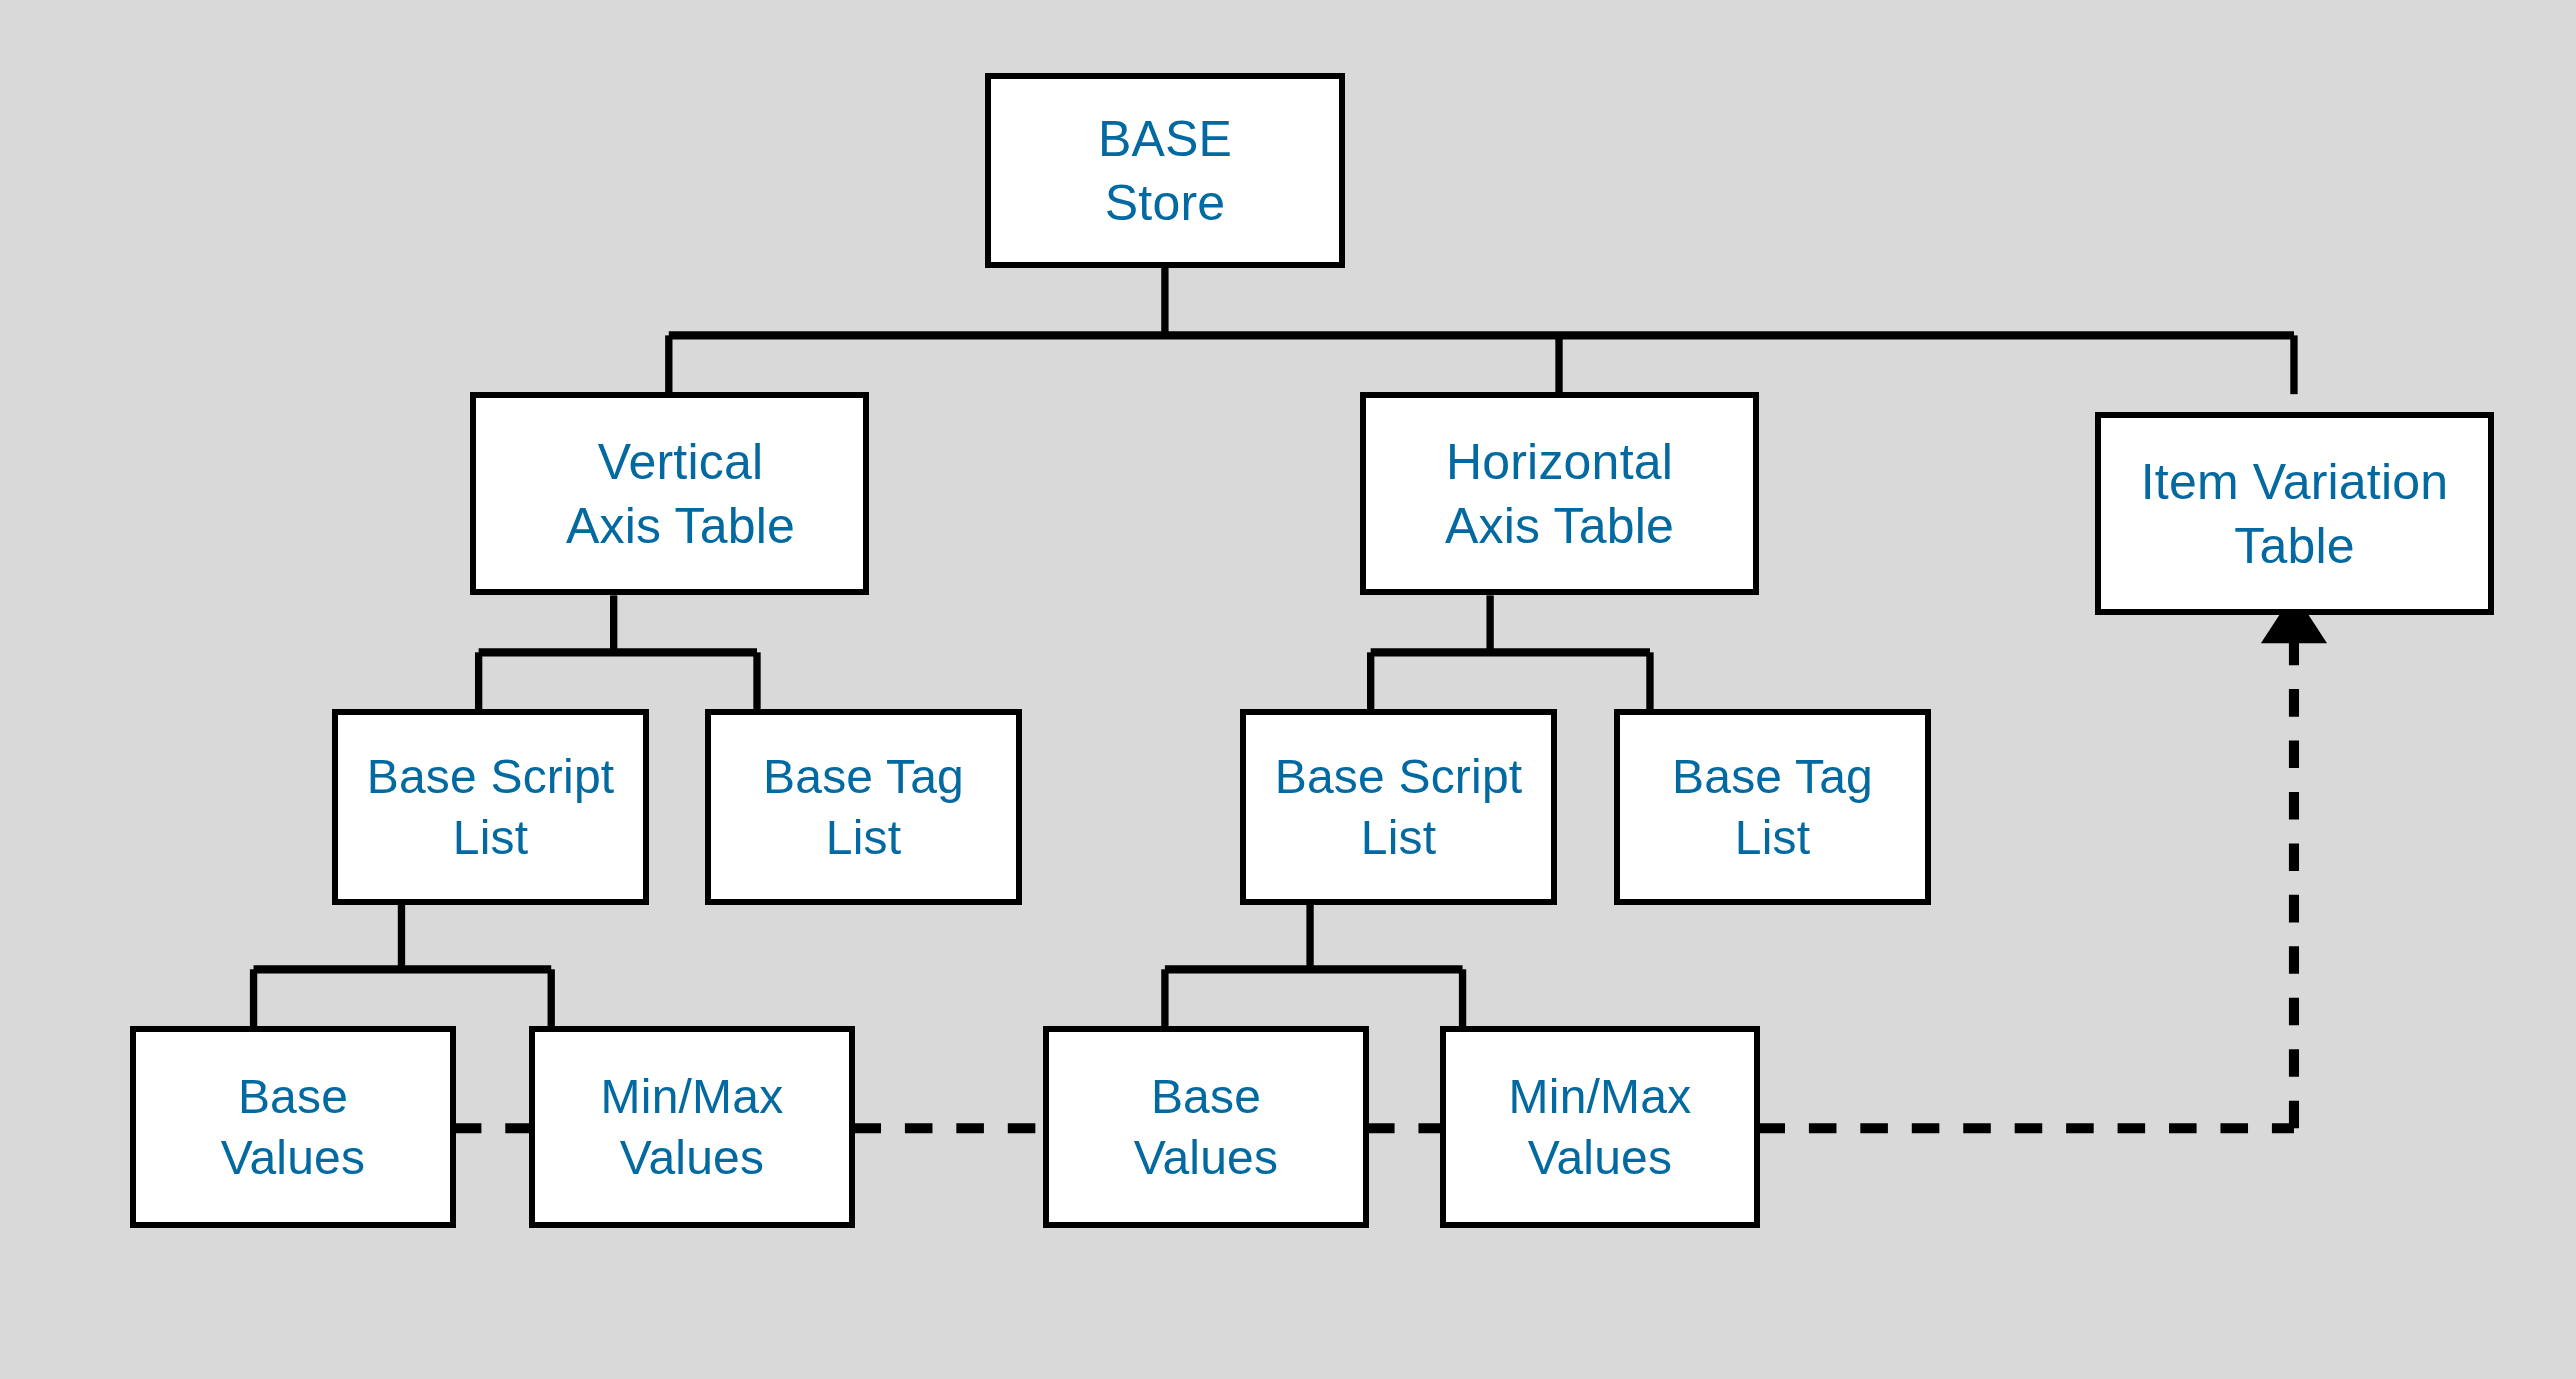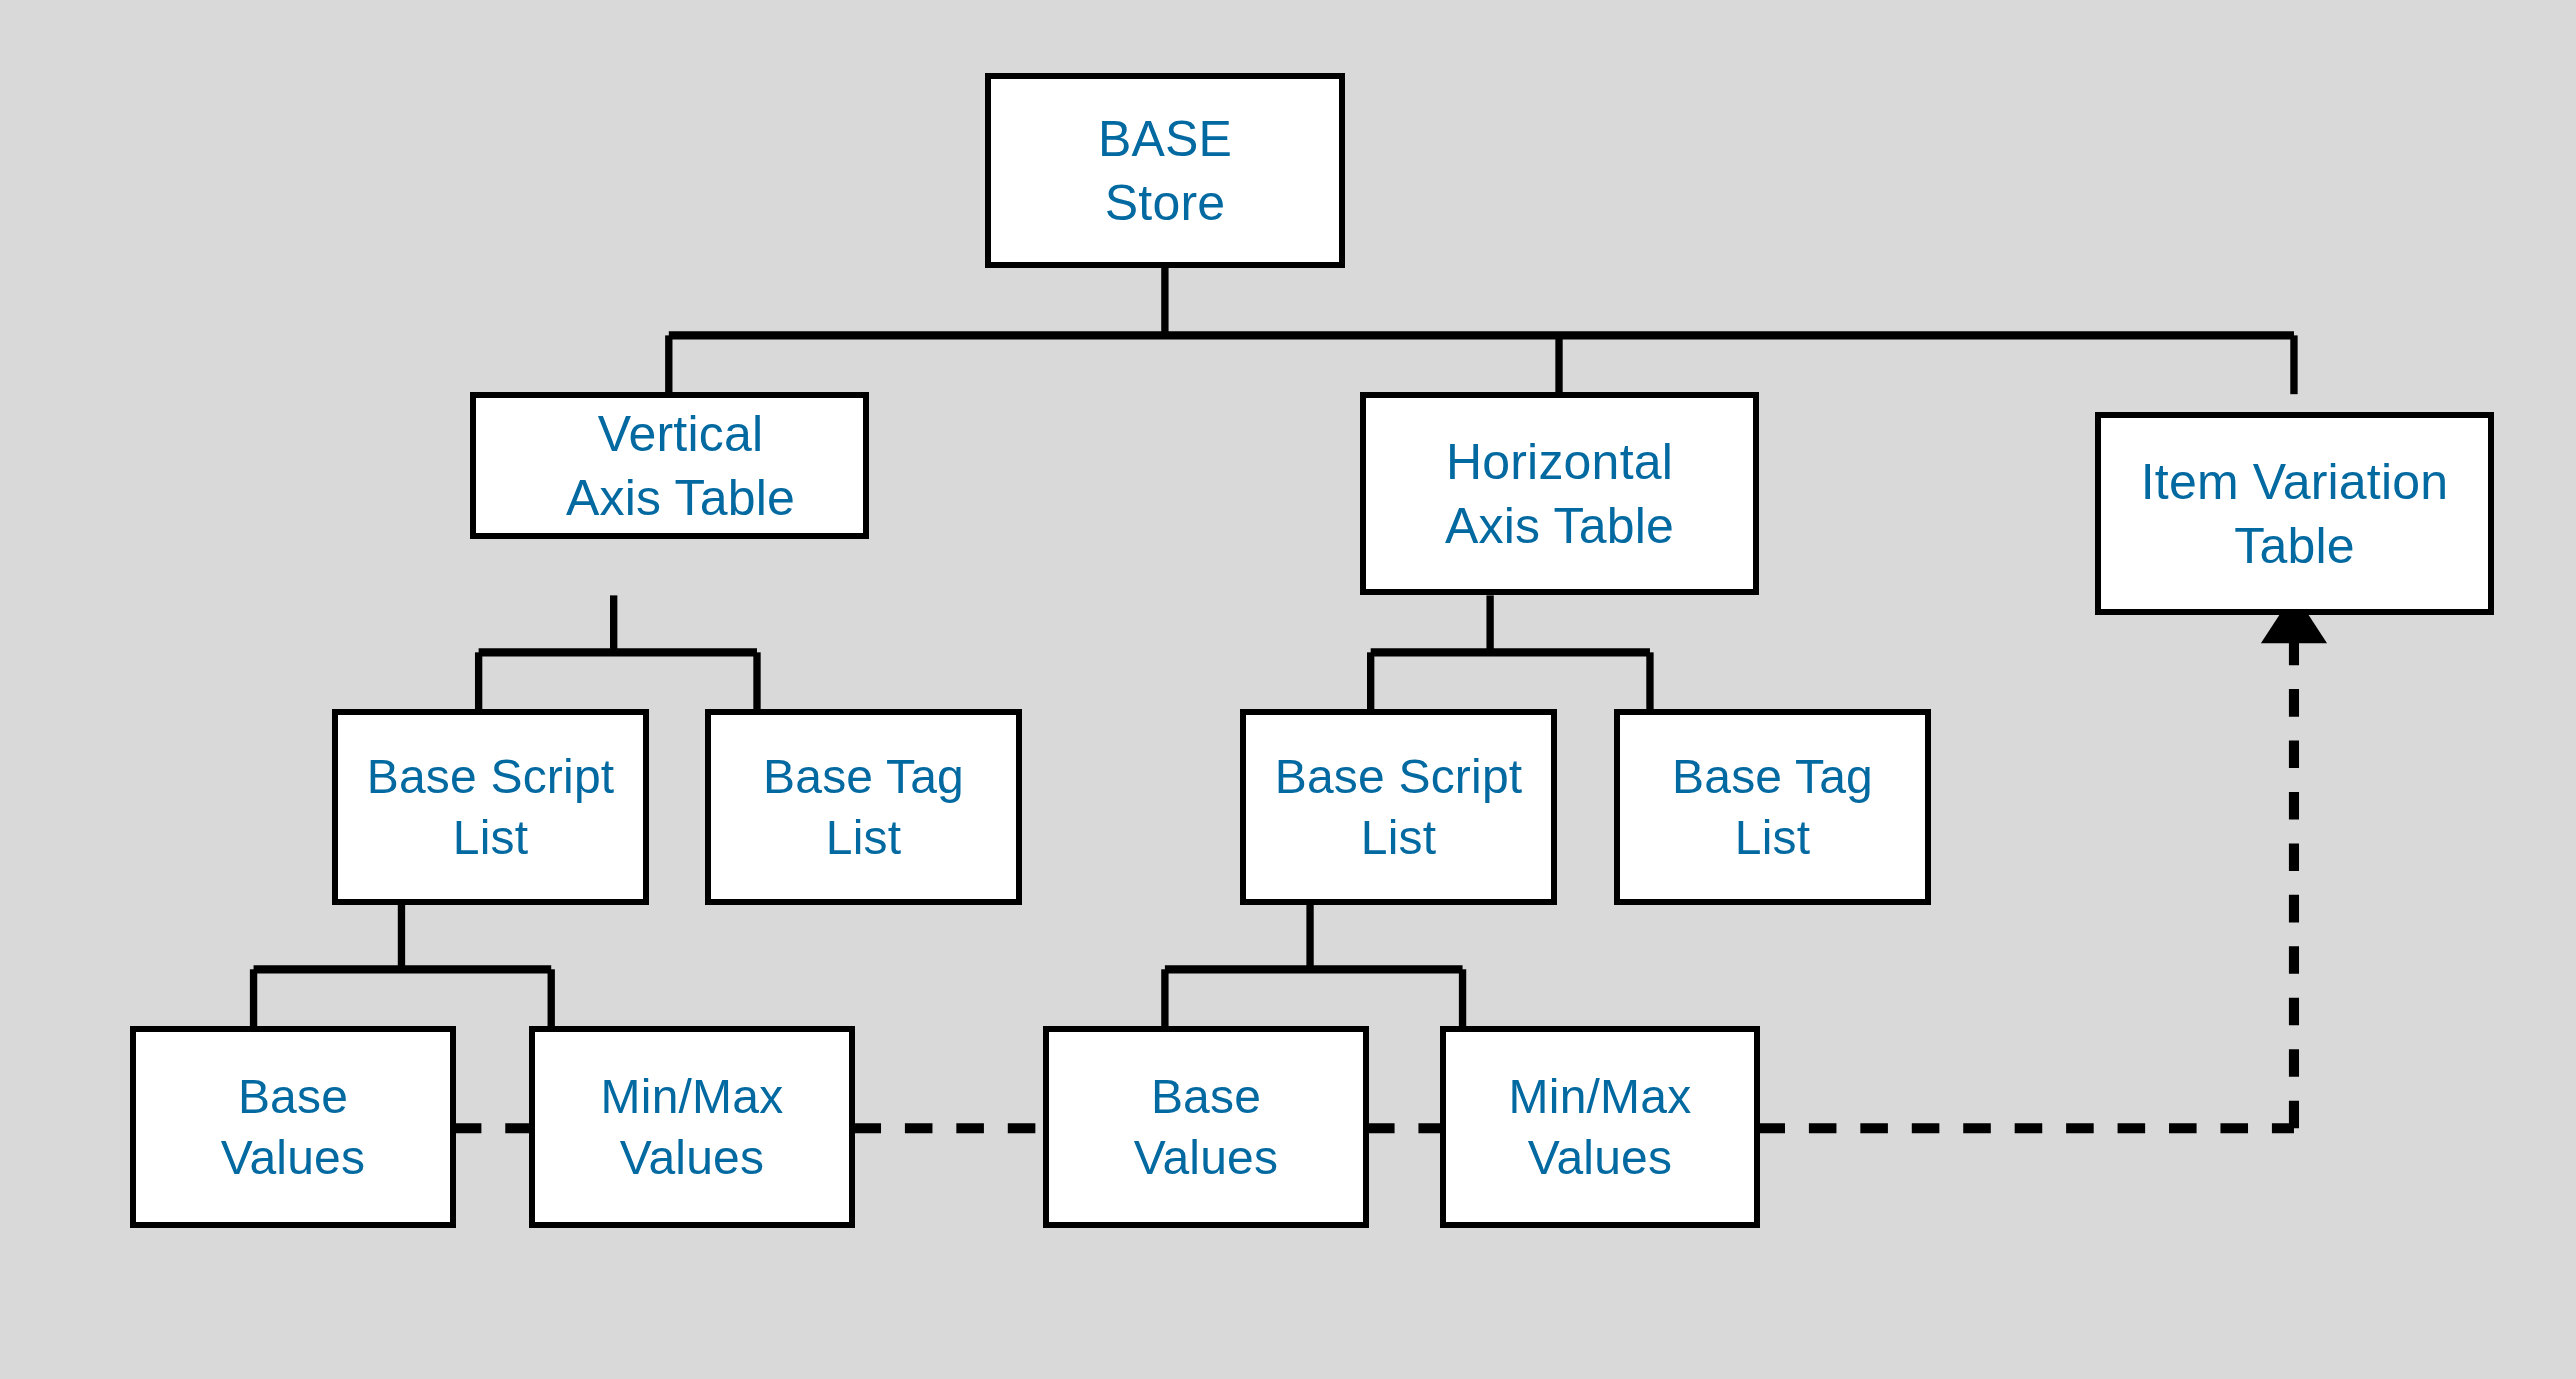--- a/index.html
+++ b/index.html
@@ -91,21 +91,21 @@
     <path d="M 1913 1228 L 2497 1228" stroke="#000" stroke-width="11" fill="none" stroke-dasharray="30 26"></path>
     <path d="M 2497 1228 L 2497 690" stroke="#000" stroke-width="11" fill="none" stroke-dasharray="30 26"></path>
     <polygon points="2497,645 2461,700 2533,700" fill="#000"></polygon>
   </svg>
 
   <div class="node-box" style="left:985px; top:73px; width:360px; height:195px;">
     <span class="node-line">BASE</span>
     <span class="node-line">Store</span>
   </div>
 
-  <div class="node-box" style="left:470px; top:392px; width:399px; height:147px;padding-left:22px;">
+  <div class="node-box" style="left:470px; top:392px; width:399px; height:203px;padding-left:22px;">
     <span class="node-line">Vertical</span>
     <span class="node-line">Axis Table</span>
   </div>
 
   <div class="node-box" style="left:1360px; top:392px; width:399px; height:203px;">
     <span class="node-line">Horizontal</span>
     <span class="node-line">Axis Table</span>
   </div>
 
   <div class="node-box" style="left:2095px; top:392px; width:399px; height:203px;margin-top:20px;">

